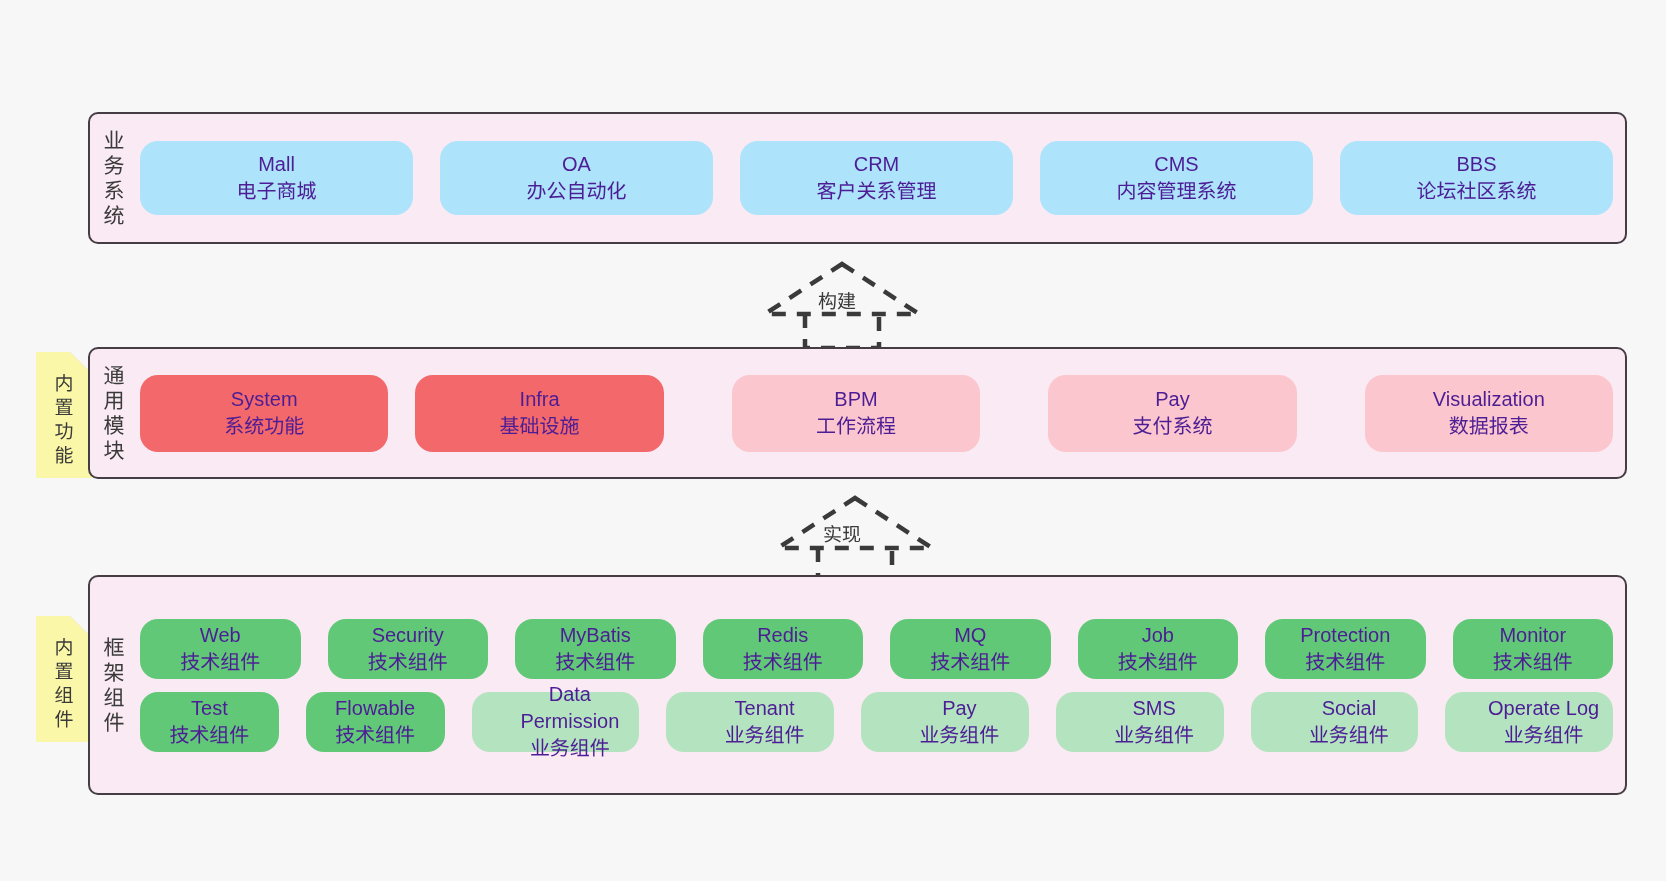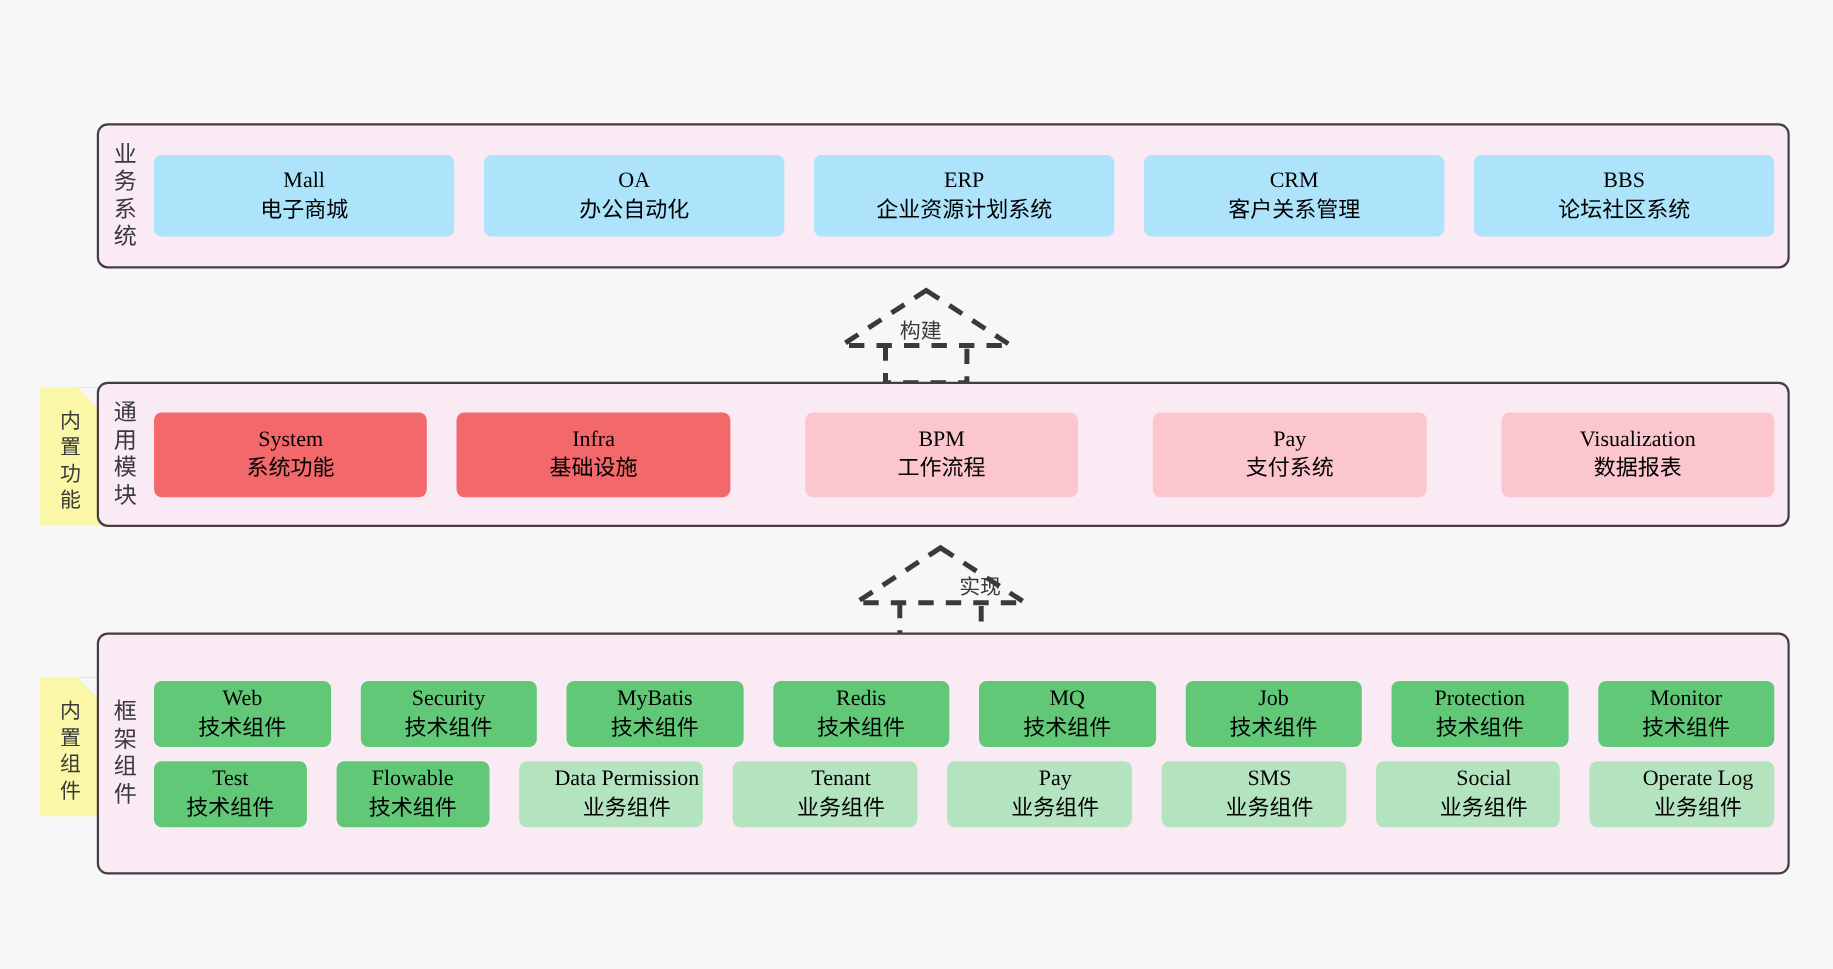--- a/index.html
+++ b/index.html
@@ -57,32 +57,31 @@
     padding: 0 12px 0 4px;
   }
   .row {
     display: flex;
     flex-direction: row;
     gap: 27px;
     align-items: stretch;
   }
   .card {
     flex: 1 1 0;
-    border-radius: 7px;
+    border-radius: 18px;
     display: flex;
     flex-direction: column;
     align-items: center;
     justify-content: center;
     text-align: center;
     font-size: 20px;
     line-height: 27px;
-    color: #000000;
+    color: #4c1d95;
     box-sizing: border-box;
     padding: 4px 2px;
-    font-family: Liberation Serif, serif;
   }
   .card .t-en { white-space: nowrap; }
   .card .t-cn { white-space: nowrap; text-align: right; }
   .card.wrap .t-en { white-space: normal; }
 
   
   .c-blue       { background: #ade3fb; }
   .c-red        { background: #f2686b; }
   .c-pink       { background: #fbc6cd; margin-left: 41px; }
   .c-green      { background: #61c878; }
@@ -141,21 +140,21 @@
     position: absolute;
     font-size: 19px;
     line-height: 22px;
     color: #3a3a3a;
     white-space: nowrap;
     background: transparent;
   }
   #arrow-build      { left: 757px; top: 258px; }
   #arrow-build-label{ left: 818px; top: 291px; }
   #arrow-impl       { left: 770px; top: 492px; }
-  #arrow-impl-label { left: 872px; top: 524px; }
+  #arrow-impl-label { left: 823px; top: 524px; }
 </style>
 </head>
 <body>
 
 <div id="canvas">
 
   <div class="layer" id="layer-business">
     <div class="layer-label">业
 务
 系
@@ -164,26 +163,26 @@
       <div class="row">
         <div class="card c-blue">
           <div class="t-en">Mall</div>
           <div class="t-cn">电子商城</div>
         </div>
         <div class="card c-blue">
           <div class="t-en">OA</div>
           <div class="t-cn">办公自动化</div>
         </div>
         <div class="card c-blue">
-          <div class="t-en">ERP</div>
-          <div class="t-cn">企业资源计划系统</div>
-        </div>
-        <div class="card c-blue">
           <div class="t-en">CRM</div>
           <div class="t-cn">客户关系管理</div>
+        </div>
+        <div class="card c-blue">
+          <div class="t-en">CMS</div>
+          <div class="t-cn">内容管理系统</div>
         </div>
         <div class="card c-blue">
           <div class="t-en">BBS</div>
           <div class="t-cn">论坛社区系统</div>
         </div>
       </div>
     </div>
   </div>
 
   <div class="uml-arrow" id="arrow-build">

